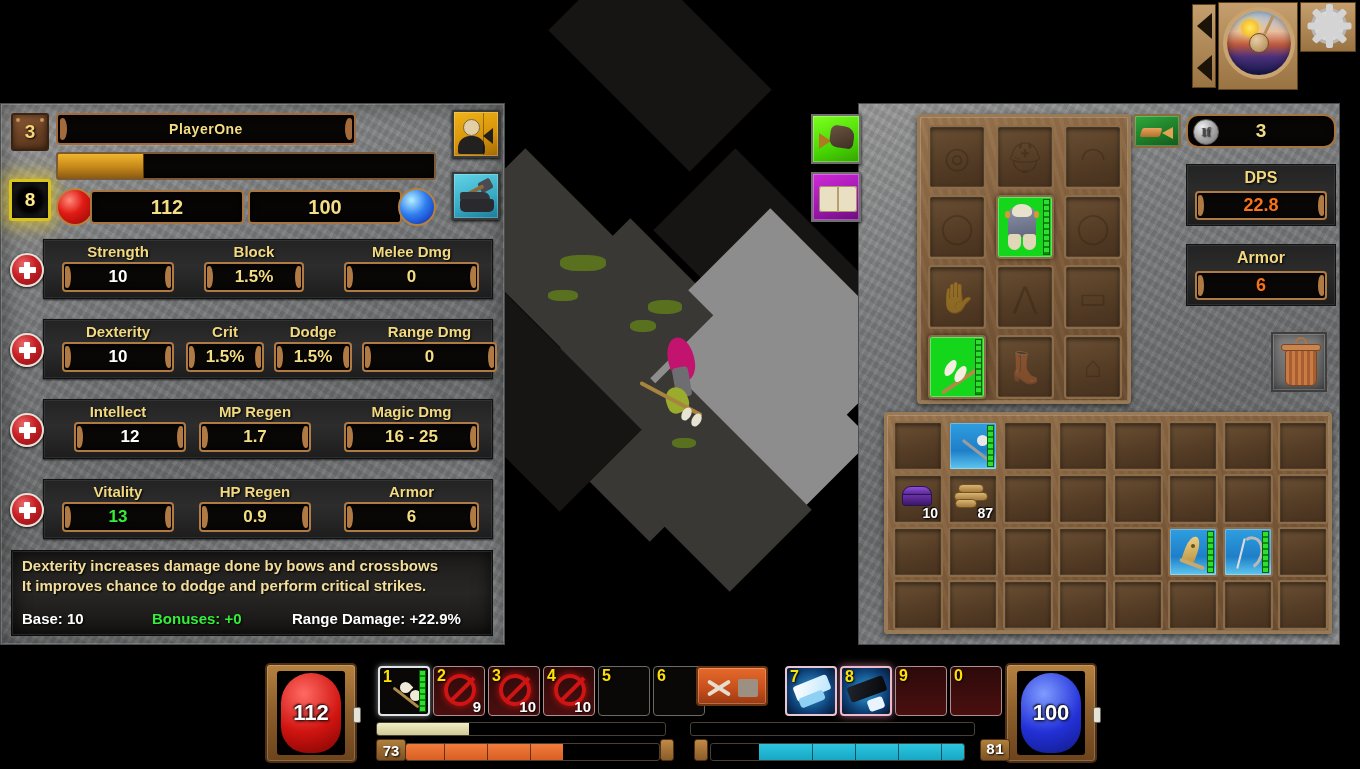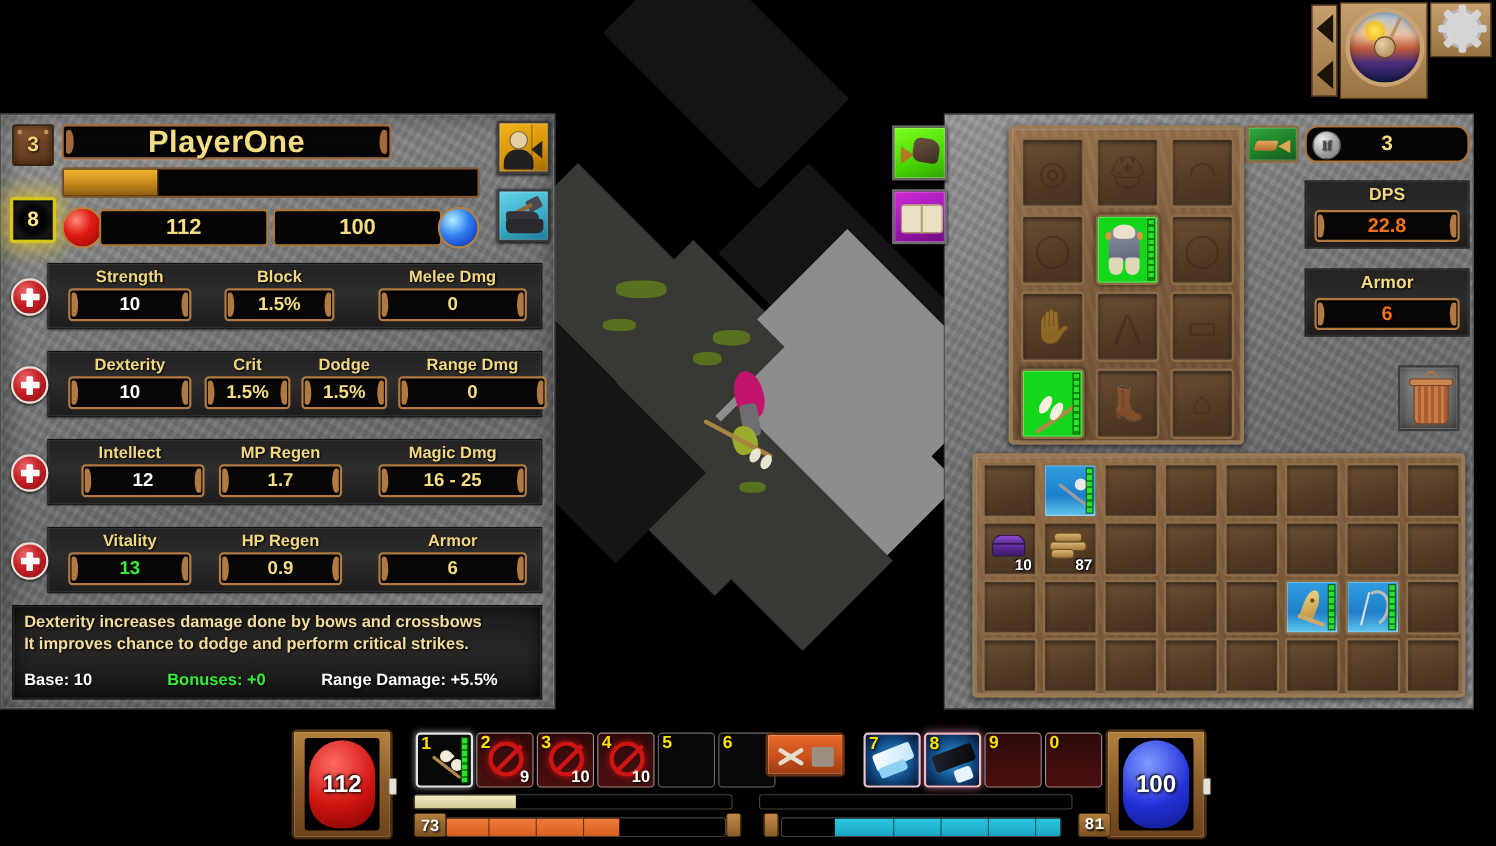--- a/index.html
+++ b/index.html
@@ -58,21 +58,21 @@
   .skillpt { position:absolute; left:8px; top:75px; width:42px; height:42px;
     background:radial-gradient(circle,#000 42%,#1a1a1a 70%);
     border:3px solid #d9c41a; border-radius:3px;
     display:flex; align-items:center; justify-content:center;
     color:#ffe98a; font-weight:bold; font-size:19px;
     box-shadow:0 0 16px 6px rgba(240,210,30,.55), inset 0 0 6px rgba(0,0,0,.9); }
 
   .nameplate { position:absolute; left:55px; top:9px; width:300px; height:32px;
     background:#080604; border:2px solid #a36b3c; border-radius:4px;
     display:flex; align-items:center; justify-content:center;
-    color:#f5dd84; font-weight:bold; font-size:28px; letter-spacing:.5px;
+    color:#f5dd84; font-weight:bold; font-size:14px; letter-spacing:.5px;
     text-shadow:1px 1px 2px #000;
     box-shadow: inset 0 0 8px rgba(0,0,0,.9), 0 1px 0 rgba(255,255,255,.12); }
   .nameplate:before, .nameplate:after { content:""; position:absolute; top:3px;
     width:7px; height:calc(100% - 6px); background:#a36b3c; }
   .nameplate:before { left:2px; border-radius:3px 60% 60% 3px/3px 50% 50% 3px; }
   .nameplate:after  { right:2px; border-radius:60% 3px 3px 60%/50% 3px 3px 50%; }
 
   .xpbar { position:absolute; left:55px; top:48px; width:380px; height:28px;
     background:#070605; border:2px solid #7c5a35; border-radius:3px;
     box-shadow: inset 0 0 8px #000; overflow:hidden; }
@@ -521,21 +521,21 @@
           <div class="slabel" style="left: 300px; width: 135px;">Armor</div>
           <div class="sval" style="left: 300px; width: 135px;">6</div>
         </div>
       </div>
 
     <div class="descbox">
       <div class="line" style="top:6px;">Dexterity increases damage done by bows and crossbows</div>
       <div class="line" style="top:26px;">It improves chance to dodge and perform critical strikes.</div>
       <div class="foot" style="left:10px;  color:#ffffff;">Base: 10</div>
       <div class="foot" style="left:140px; color:#33ef3a;">Bonuses: +0</div>
-      <div class="foot" style="left:280px; color:#ffffff;">Range Damage: +5.5%</div>
+      <div class="foot" style="left:280px; color:#ffffff;">Range Damage: +22.9%</div>
     </div>
   </div>
 
   <div class="sidebtn portrait">
     <div class="pt-head"></div>
     <div class="pt-torso"></div>
     <div class="pt-div"></div>
     <div class="pt-arrow"></div>
   </div>
   <div class="sidebtn anvil">

